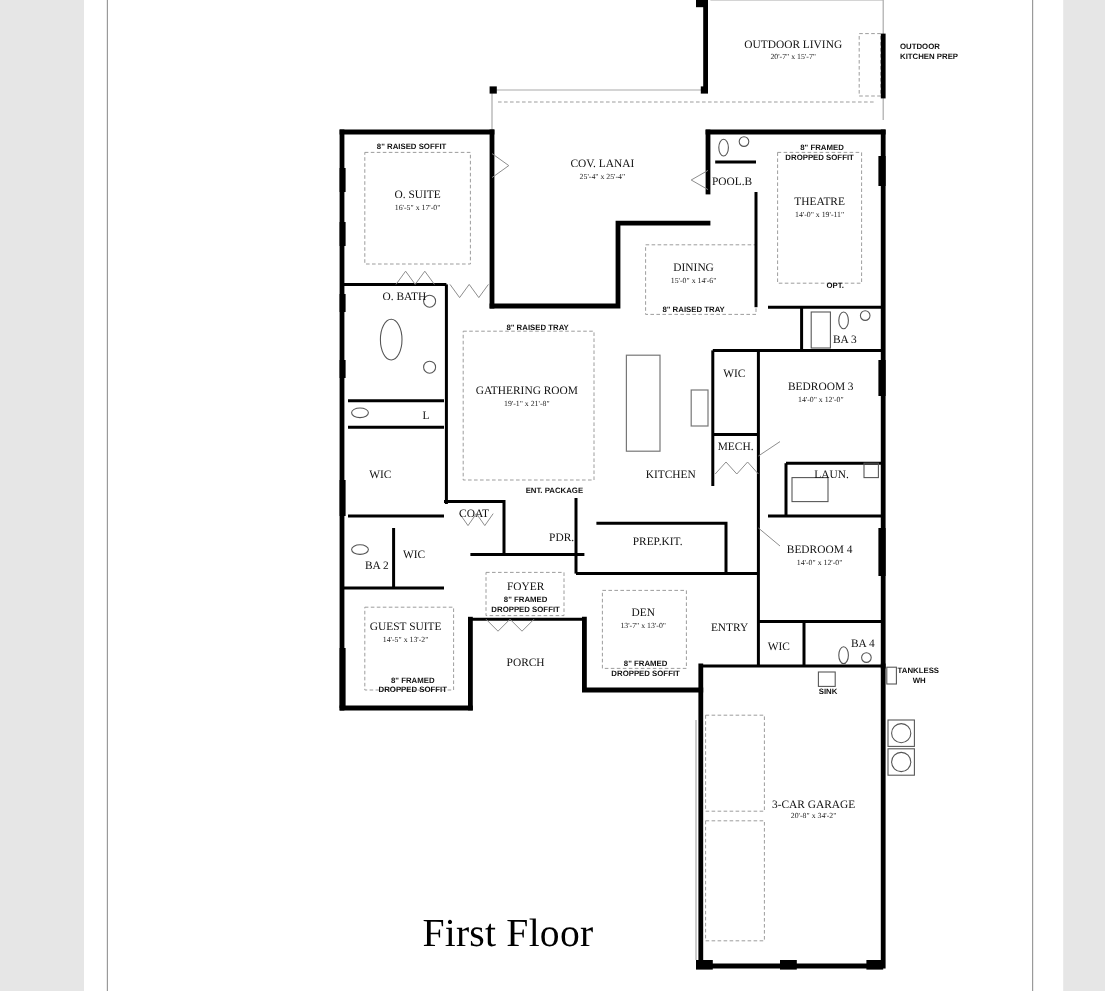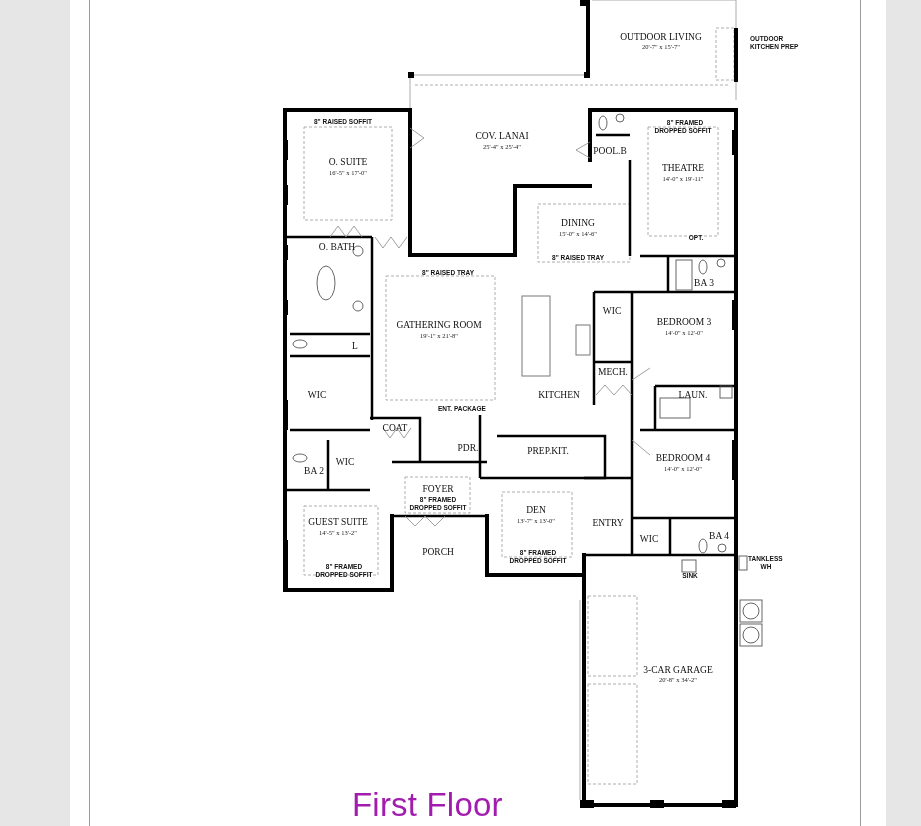--- a/index.html
+++ b/index.html
@@ -4,21 +4,21 @@
 <style>
   html, body { margin: 0; padding: 0; }
   body { width: 921px; height: 826px; background: #e6e6e6; position: relative; overflow: hidden; font-family: "Liberation Sans", sans-serif; }
   .page { position: absolute; left: 70px; top: 0; width: 816px; height: 826px; background: #ffffff; }
   .frame-line { position: absolute; top: 0; width: 1px; height: 826px; background: #9a9a9a; }
   svg.plan { position: absolute; left: 0; top: 0; }
   .room-name { font-family: "Liberation Serif", serif; font-size: 9.5px; fill: #111; text-anchor: middle; }
   .room-dim { font-family: "Liberation Serif", serif; font-size: 6.5px; fill: #222; text-anchor: middle; }
   .note { font-family: "Liberation Sans", sans-serif; font-size: 6.5px; font-weight: bold; fill: #111; text-anchor: middle; }
   .note-left { text-anchor: start; }
-  .title { position: absolute; left: 352px; top: 786px; font-family: Liberation Sans, sans-serif; font-size: 33px; color: #a21caf; letter-spacing: 0.2px; }
+  .title { position: absolute; left: 352px; top: 760px; font-family: Liberation Serif, serif; font-size: 33px; color: #000000; letter-spacing: 0.2px; }
 </style>
 </head>
 <body>
 
 <div class="page"></div>
 <div class="frame-line" style="left:89px"></div>
 <div class="frame-line" style="left:860px"></div>
 
 <svg class="plan" width="921" height="826" viewBox="0 0 921 826">
 

